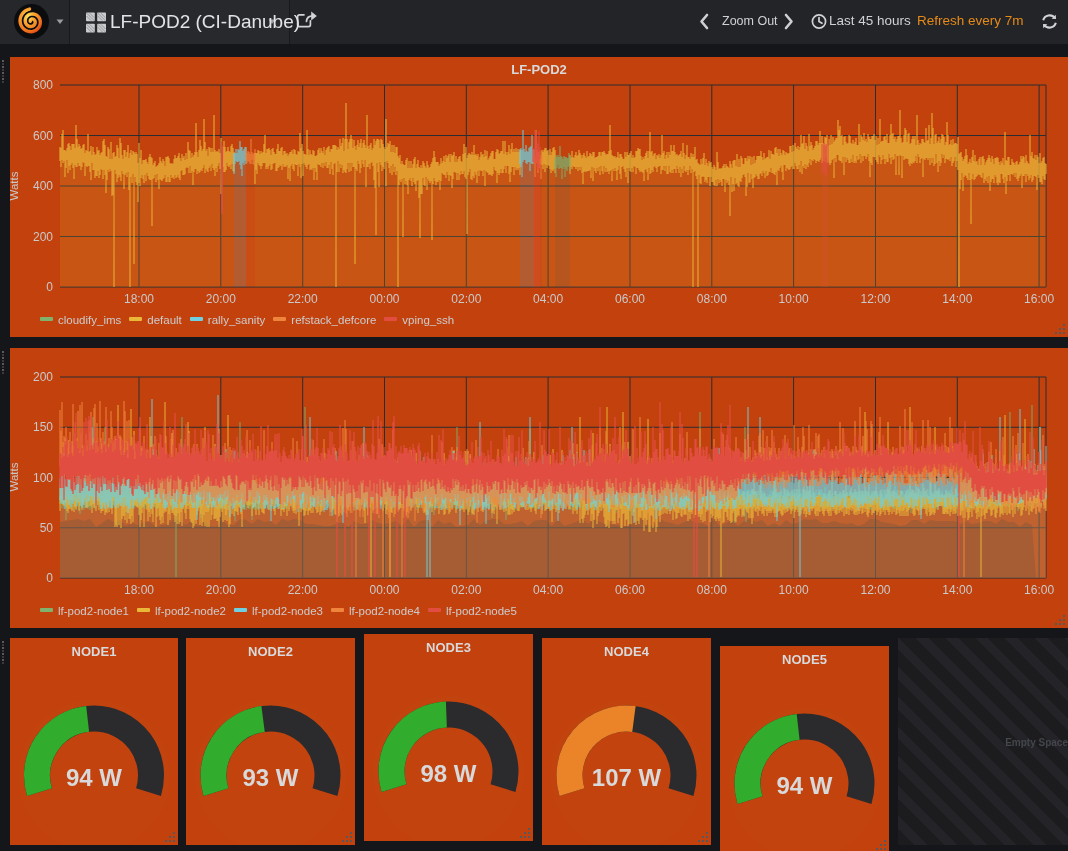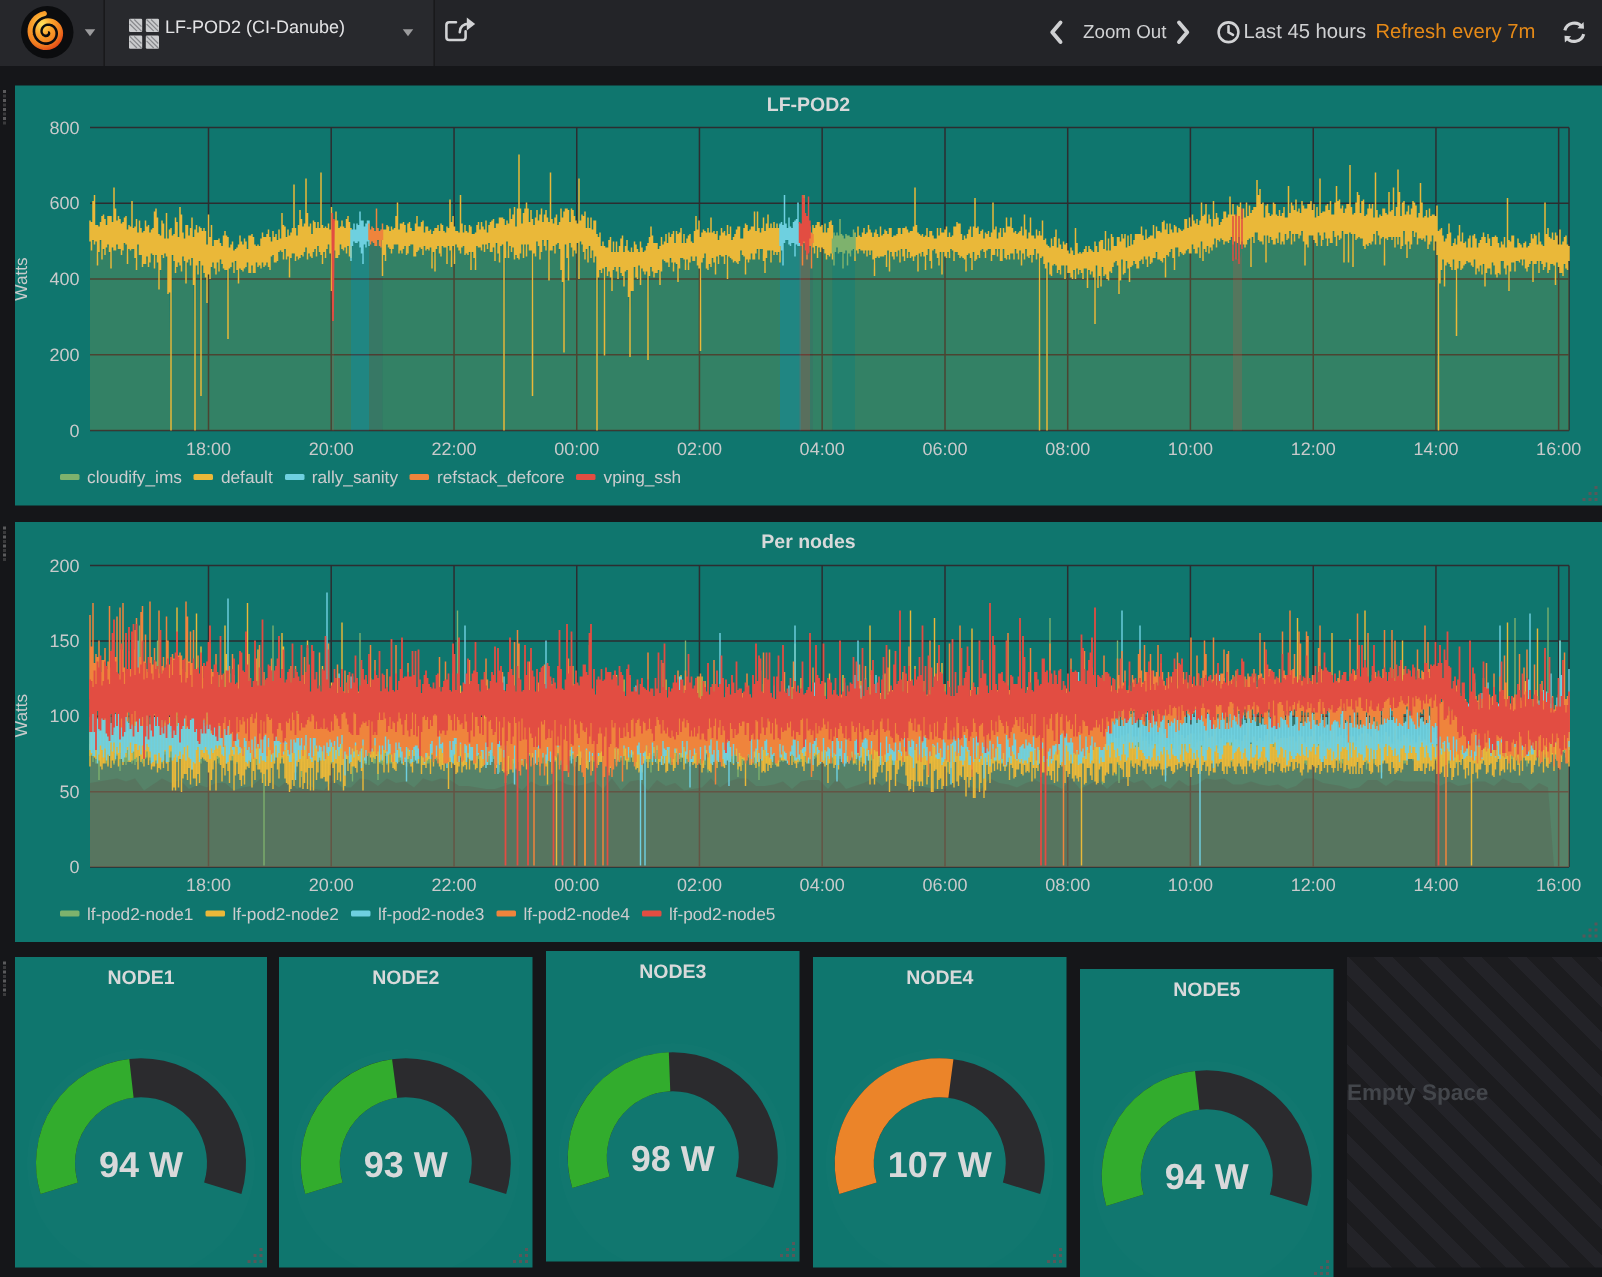--- a/index.html
+++ b/index.html
@@ -1,19 +1,19 @@
 <!DOCTYPE html>
 <html><head><meta charset="utf-8">
 <style>
 * { margin:0; padding:0; box-sizing:border-box; }
 html,body { width:1068px; height:851px; background:#151619; font-family:"Liberation Sans", sans-serif; overflow:hidden; }
 .navbar { position:absolute; left:0; top:0; width:1068px; height:44px; background:#232428; }
 .navbar .mid { position:absolute; left:70px; top:0; width:219px; height:44px; background:#28292d; }
 .navbar .left { position:absolute; left:0; top:0; width:69px; height:44px; background:#26272b; }
-.panel { position:absolute; background:#0f766e; }
+.panel { position:absolute; background:#c2410c; }
 .ptitle { position:absolute; top:5px; left:0; width:100%; text-align:center; font-size:13px; font-weight:bold; color:#d8d9da; }
 </style></head>
 <body>
 <div class="navbar">
  <div class="left"></div>
     <div class="mid"></div>
  <svg width="1068" height="44" style="position:absolute;left:0;top:0">
 <defs>
 <radialGradient id="glogo" cx="40%" cy="32%" r="78%">
 <stop offset="0%" stop-color="#ffe45e"></stop>
@@ -57,21 +57,21 @@
 <path d="M786 15 l5.5 6.5 l-5.5 6.5" fill="none" stroke="#cfd0d2" stroke-width="2.6" stroke-linecap="round" stroke-linejoin="round"></path>
 <circle cx="819" cy="21.5" r="6.6" fill="none" stroke="#d2d3d5" stroke-width="1.7"></circle>
 <path d="M819 17.5 v4 l3 1.8" fill="none" stroke="#d2d3d5" stroke-width="1.7" stroke-linecap="round"></path>
 <g transform="translate(1049.5,21.5)">
 <path d="M-6.3 -1.2 A 6.6 6.6 0 0 1 5.4 -3.4" fill="none" stroke="#d2d3d5" stroke-width="2.1"></path>
 <path d="M6.3 1.2 A 6.6 6.6 0 0 1 -5.4 3.4" fill="none" stroke="#d2d3d5" stroke-width="2.1"></path>
 <path d="M6.2 -6.8 l0.3 4.4 l-4.4 -0.3 Z" fill="#d2d3d5"></path>
 <path d="M-6.2 6.8 l-0.3 -4.4 l4.4 0.3 Z" fill="#d2d3d5"></path>
 </g>
 </svg>
- <div style="position:absolute;left:110px;top:11px;font-size:12px;color:#e3e3e5">LF-POD2 (CI-Danube)</div>
+ <div style="position:absolute;left:110px;top:11px;font-size:19px;color:#e3e3e5">LF-POD2 (CI-Danube)</div>
  <div style="position:absolute;left:722px;top:14px;font-size:12.5px;color:#d0d1d3">Zoom Out</div>
  <div style="position:absolute;left:829px;top:13px;font-size:13.5px;color:#d0d1d3">Last 45 hours</div>
  <div style="position:absolute;left:917px;top:13px;font-size:13.5px;color:#e68a17">Refresh every 7m</div>
 </div>
 
 <div class="panel" style="left:10px;top:57px;width:1058px;height:280px">
  <div class="ptitle">LF-POD2</div>
  <svg width="1058" height="280" style="position:absolute;left:0;top:0">
       <line x1="50.0" y1="28.00" x2="1036.0" y2="28.00" stroke="#2c2d30" stroke-width="1"></line>
       <line x1="50.0" y1="78.50" x2="1036.0" y2="78.50" stroke="#2c2d30" stroke-width="1"></line>
@@ -137,21 +137,20 @@
  <div style="position:absolute;left:22px;top:256px;height:14px;font-size:11.5px;color:#ccccce;white-space:nowrap"><span style="display:inline-block;width:13px;height:4px;border-radius:1px;background:#7EB26D;margin:0 5px 2px 8px;vertical-align:middle"></span><span style="vertical-align:middle">cloudify_ims</span><span style="display:inline-block;width:13px;height:4px;border-radius:1px;background:#EAB839;margin:0 5px 2px 8px;vertical-align:middle"></span><span style="vertical-align:middle">default</span><span style="display:inline-block;width:13px;height:4px;border-radius:1px;background:#6ED0E0;margin:0 5px 2px 8px;vertical-align:middle"></span><span style="vertical-align:middle">rally_sanity</span><span style="display:inline-block;width:13px;height:4px;border-radius:1px;background:#EF843C;margin:0 5px 2px 8px;vertical-align:middle"></span><span style="vertical-align:middle">refstack_defcore</span><span style="display:inline-block;width:13px;height:4px;border-radius:1px;background:#E24D42;margin:0 5px 2px 8px;vertical-align:middle"></span><span style="vertical-align:middle">vping_ssh</span></div>
  <span style="position:absolute;right:11px;bottom:3px;width:2px;height:2px;background:#58585a"></span>
     <span style="position:absolute;right:7px;bottom:3px;width:2px;height:2px;background:#58585a"></span>
     <span style="position:absolute;right:3px;bottom:3px;width:2px;height:2px;background:#58585a"></span>
     <span style="position:absolute;right:7px;bottom:7px;width:2px;height:2px;background:#58585a"></span>
     <span style="position:absolute;right:3px;bottom:7px;width:2px;height:2px;background:#58585a"></span>
     <span style="position:absolute;right:3px;bottom:11px;width:2px;height:2px;background:#58585a"></span>
 </div>
 
 <div class="panel" style="left:10px;top:348px;width:1058px;height:280px">
- <div class="ptitle">Per nodes</div>
  <svg width="1058" height="280" style="position:absolute;left:0;top:0">
       <line x1="50.0" y1="29.00" x2="1036.0" y2="29.00" stroke="#2c2d30" stroke-width="1"></line>
       <line x1="50.0" y1="79.25" x2="1036.0" y2="79.25" stroke="#2c2d30" stroke-width="1"></line>
       <line x1="50.0" y1="129.50" x2="1036.0" y2="129.50" stroke="#2c2d30" stroke-width="1"></line>
       <line x1="50.0" y1="179.75" x2="1036.0" y2="179.75" stroke="#2c2d30" stroke-width="1"></line>
       <line x1="50.0" y1="230.00" x2="1036.0" y2="230.00" stroke="#2c2d30" stroke-width="1"></line>
       <line x1="129.0" y1="29.0" x2="129.0" y2="230.0" stroke="#2c2d30" stroke-width="1"></line>
       <line x1="210.8" y1="29.0" x2="210.8" y2="230.0" stroke="#2c2d30" stroke-width="1"></line>
       <line x1="292.7" y1="29.0" x2="292.7" y2="230.0" stroke="#2c2d30" stroke-width="1"></line>
       <line x1="374.5" y1="29.0" x2="374.5" y2="230.0" stroke="#2c2d30" stroke-width="1"></line>
@@ -271,21 +270,21 @@
       <text x="84.5" y="139" fill="#D8D9DA" font-size="24" font-weight="bold" text-anchor="middle" dominant-baseline="central" font-family="Liberation Sans, sans-serif">94 W</text>
     </svg>
  <span style="position:absolute;right:11px;bottom:3px;width:2px;height:2px;background:#58585a"></span>
     <span style="position:absolute;right:7px;bottom:3px;width:2px;height:2px;background:#58585a"></span>
     <span style="position:absolute;right:3px;bottom:3px;width:2px;height:2px;background:#58585a"></span>
     <span style="position:absolute;right:7px;bottom:7px;width:2px;height:2px;background:#58585a"></span>
     <span style="position:absolute;right:3px;bottom:7px;width:2px;height:2px;background:#58585a"></span>
     <span style="position:absolute;right:3px;bottom:11px;width:2px;height:2px;background:#58585a"></span>
 </div>
 <div class="panel" style="left:898px;top:638px;width:170px;height:207px;background:repeating-linear-gradient(45deg,#1c1c1f 0px,#1c1c1f 12px,#232328 12px,#232328 21px)">
- <div style="position:absolute;top:82px;left:0;width:100%;text-align:left;font-size:15px;font-weight:bold;color:#43464b">Empty Space</div>
+ <div style="position:absolute;top:99px;left:0;width:100%;text-align:right;font-size:10px;font-weight:bold;color:#43464b">Empty Space</div>
 </div>
 <div style="position:absolute;left:1px;top:60px;width:4px;height:22px;">
     <span style="position:absolute;left:1px;top:0px;width:2px;height:2px;background:#5a5a5c"></span>
     <span style="position:absolute;left:1px;top:3px;width:2px;height:2px;background:#3a3a3c"></span>
     <span style="position:absolute;left:1px;top:6px;width:2px;height:2px;background:#5a5a5c"></span>
     <span style="position:absolute;left:1px;top:9px;width:2px;height:2px;background:#3a3a3c"></span>
     <span style="position:absolute;left:1px;top:12px;width:2px;height:2px;background:#5a5a5c"></span>
     <span style="position:absolute;left:1px;top:15px;width:2px;height:2px;background:#3a3a3c"></span>
     <span style="position:absolute;left:1px;top:18px;width:2px;height:2px;background:#5a5a5c"></span>
     <span style="position:absolute;left:1px;top:21px;width:2px;height:2px;background:#3a3a3c"></span>

